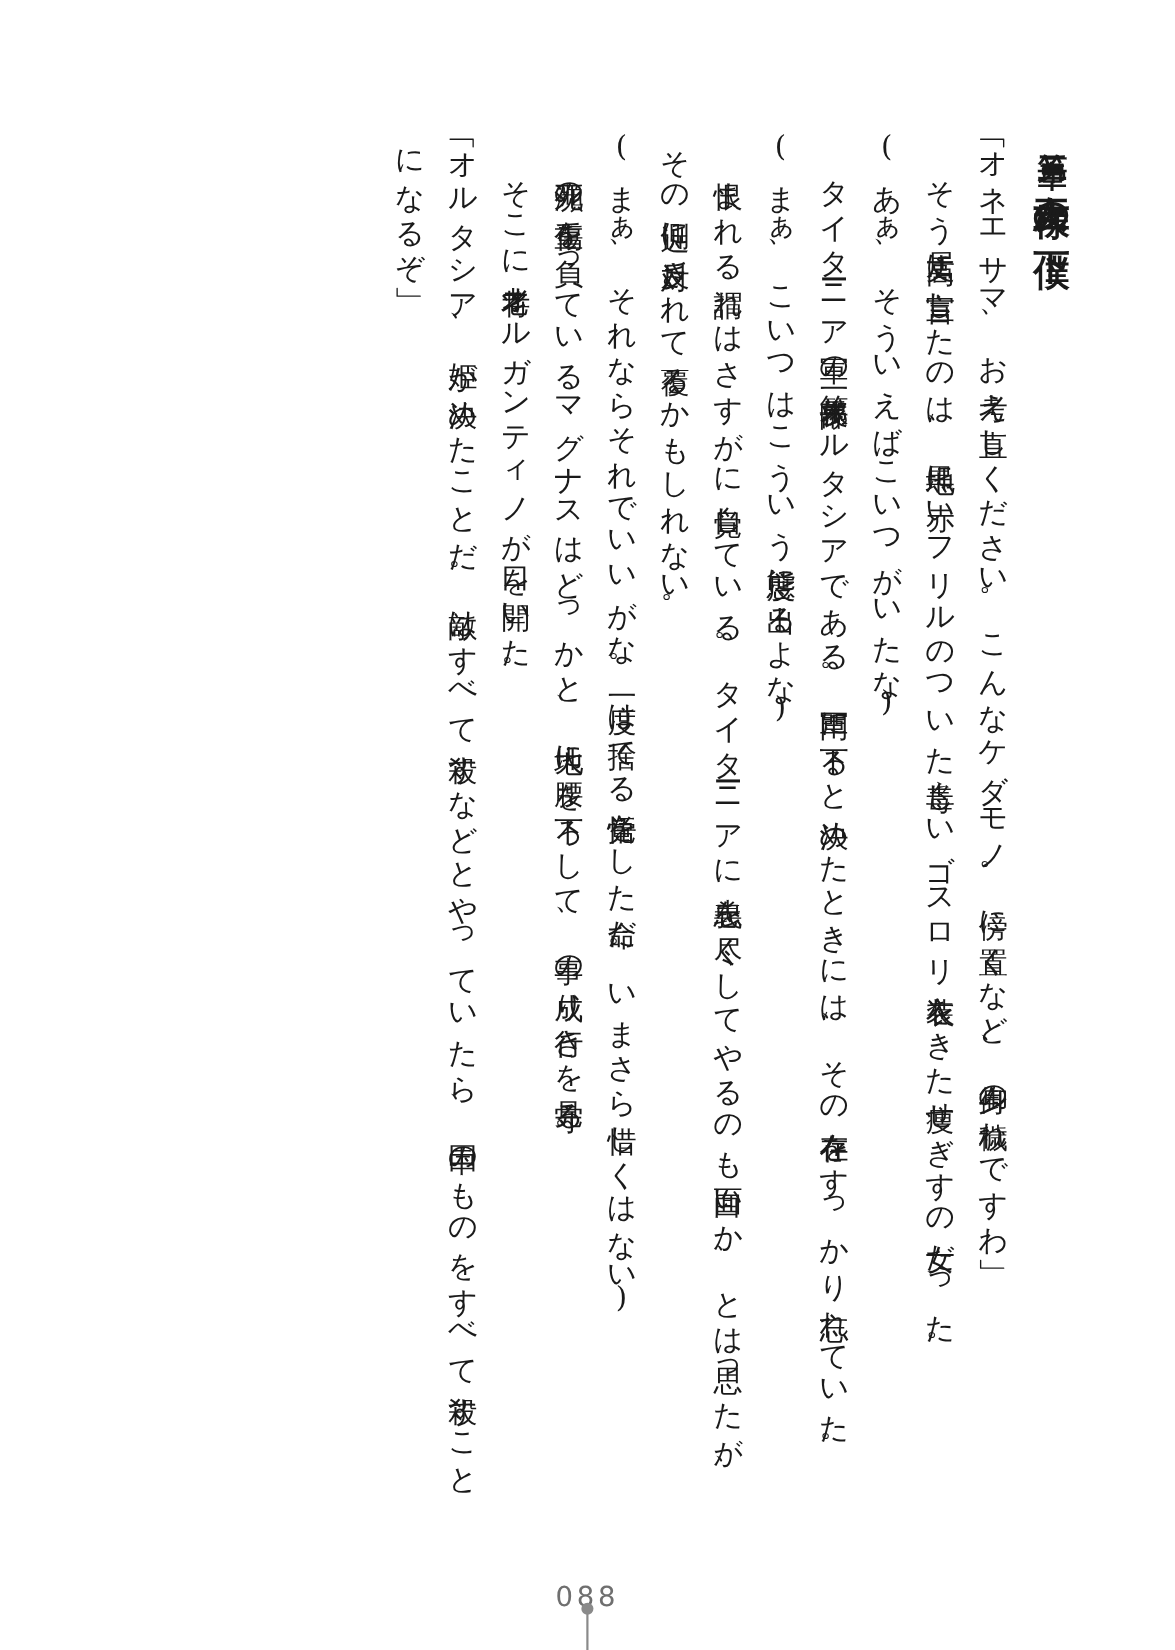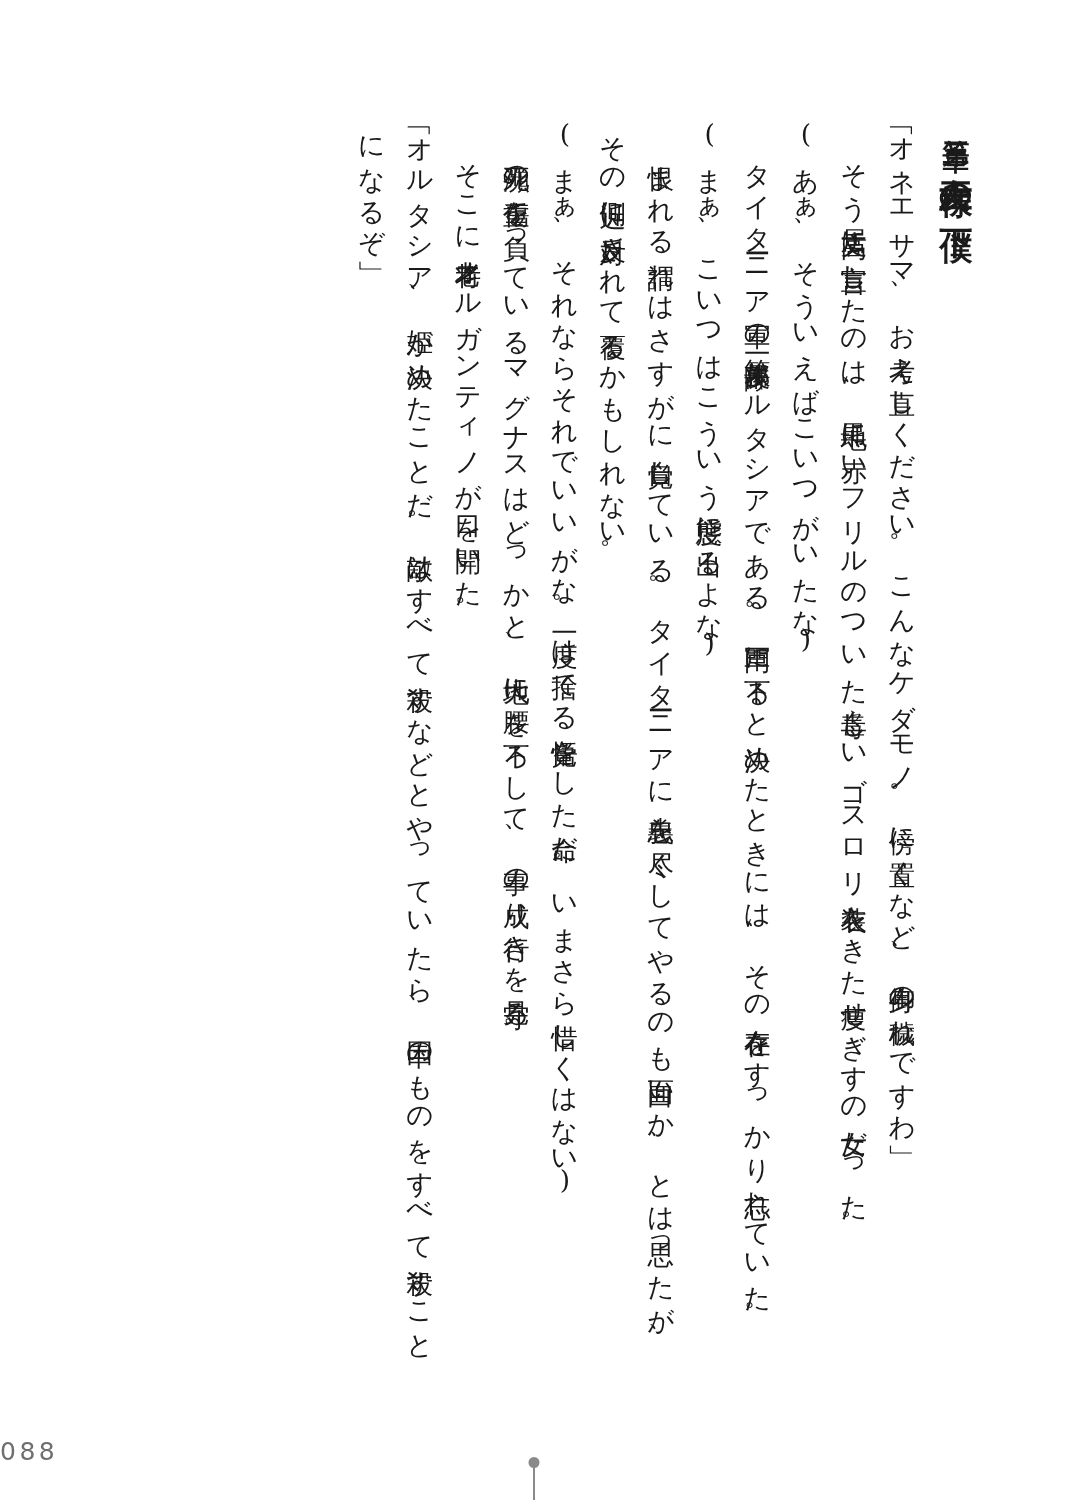--- a/index.html
+++ b/index.html
@@ -61,21 +61,21 @@
   .para.noindent {
     text-indent: 0;
   }
 
   
   .folio {
     position: absolute;
     left: 0;
     right: 0;
     bottom: 34px;
-    text-align: left;
+    text-align: center;
     font-family: "DejaVu Sans", "Liberation Sans", sans-serif;
     font-size: 25px;
     letter-spacing: 0.14em;
     color: #6f6f6f;
   }
   .folio-mark {
     position: absolute;
     left: 50%;
     bottom: 0px;
     transform: translateX(-50%);

